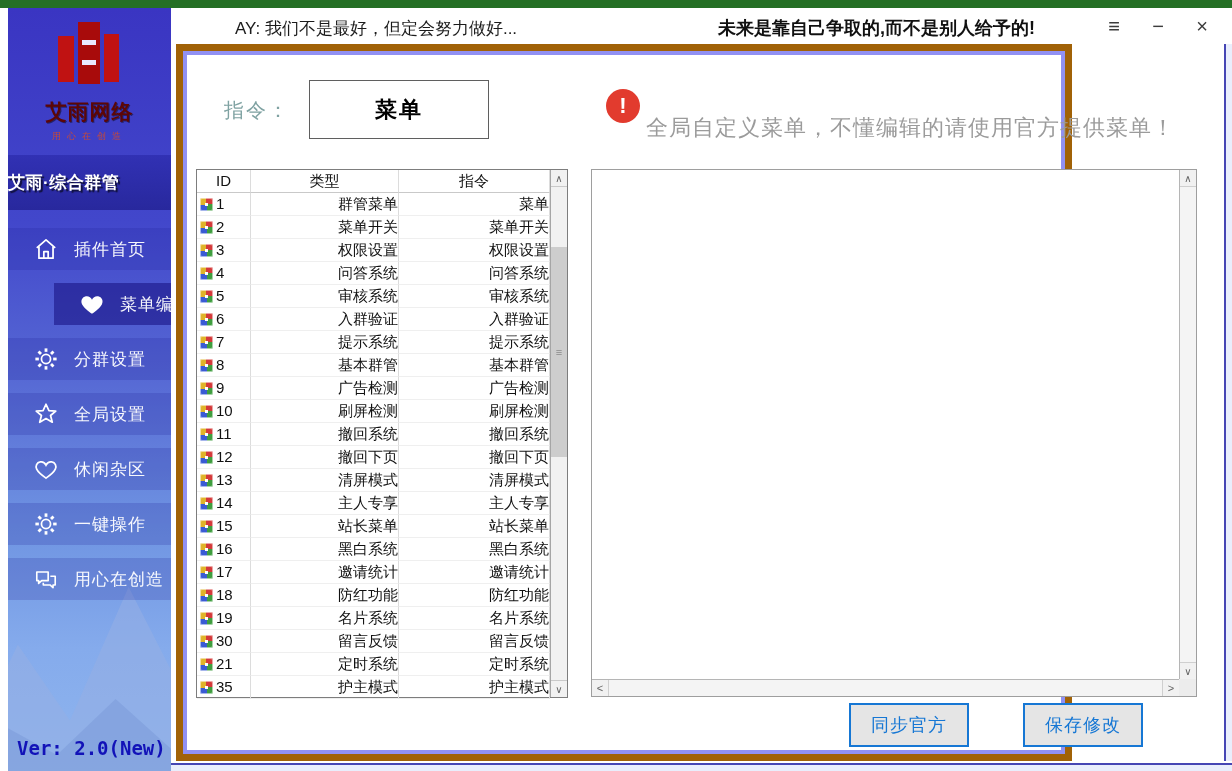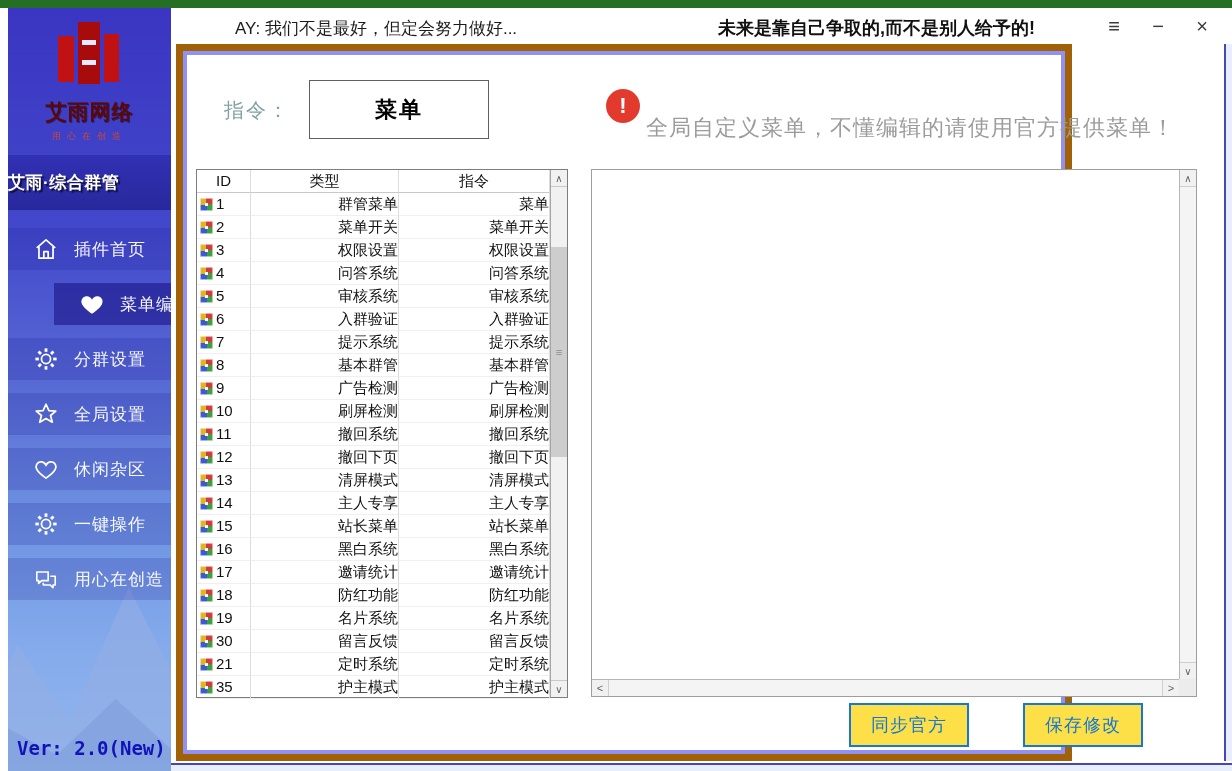--- a/index.html
+++ b/index.html
@@ -103,21 +103,21 @@
   .ed-hscroll { position:absolute; left:0; bottom:0; height:17px; right:17px; background:#f4f4f4; border-top:1px solid #b5b5b5; }
   .ed-corner { position:absolute; right:0; bottom:0; width:17px; height:17px; background:#ececec; }
   .ed-btn { position:absolute; display:flex; align-items:center; justify-content:center;
     color:#636363; background:#f1f1f1; cursor:pointer; }
   .ed-up { top:0; left:0; width:16px; height:17px; font-size:10px; border-bottom:1px solid #cfcfcf; }
   .ed-dn { bottom:0; left:0; width:16px; height:17px; font-size:10px; border-top:1px solid #cfcfcf; }
   .ed-lf { left:0; top:0; width:17px; height:16px; font-size:11px; border-right:1px solid #cfcfcf; }
   .ed-rt { right:0; top:0; width:17px; height:16px; font-size:11px; border-left:1px solid #cfcfcf; }
 
   
-  .action-btn { position:absolute; top:648px; width:120px; height:44px; background:#fde047;
+  .action-btn { position:absolute; top:648px; width:120px; height:44px; background:#e5e5e5;
     border:2px solid #1677d4; color:#1677d4; font-size:18px; letter-spacing:1px;
     display:flex; align-items:center; justify-content:center; cursor:pointer; }
   .btn-sync { left:662px; }
   .btn-save { left:836px; }
 </style>
 </head>
 <body>
 
 <div class="green-top"></div>
 <div class="frame-right"></div>

